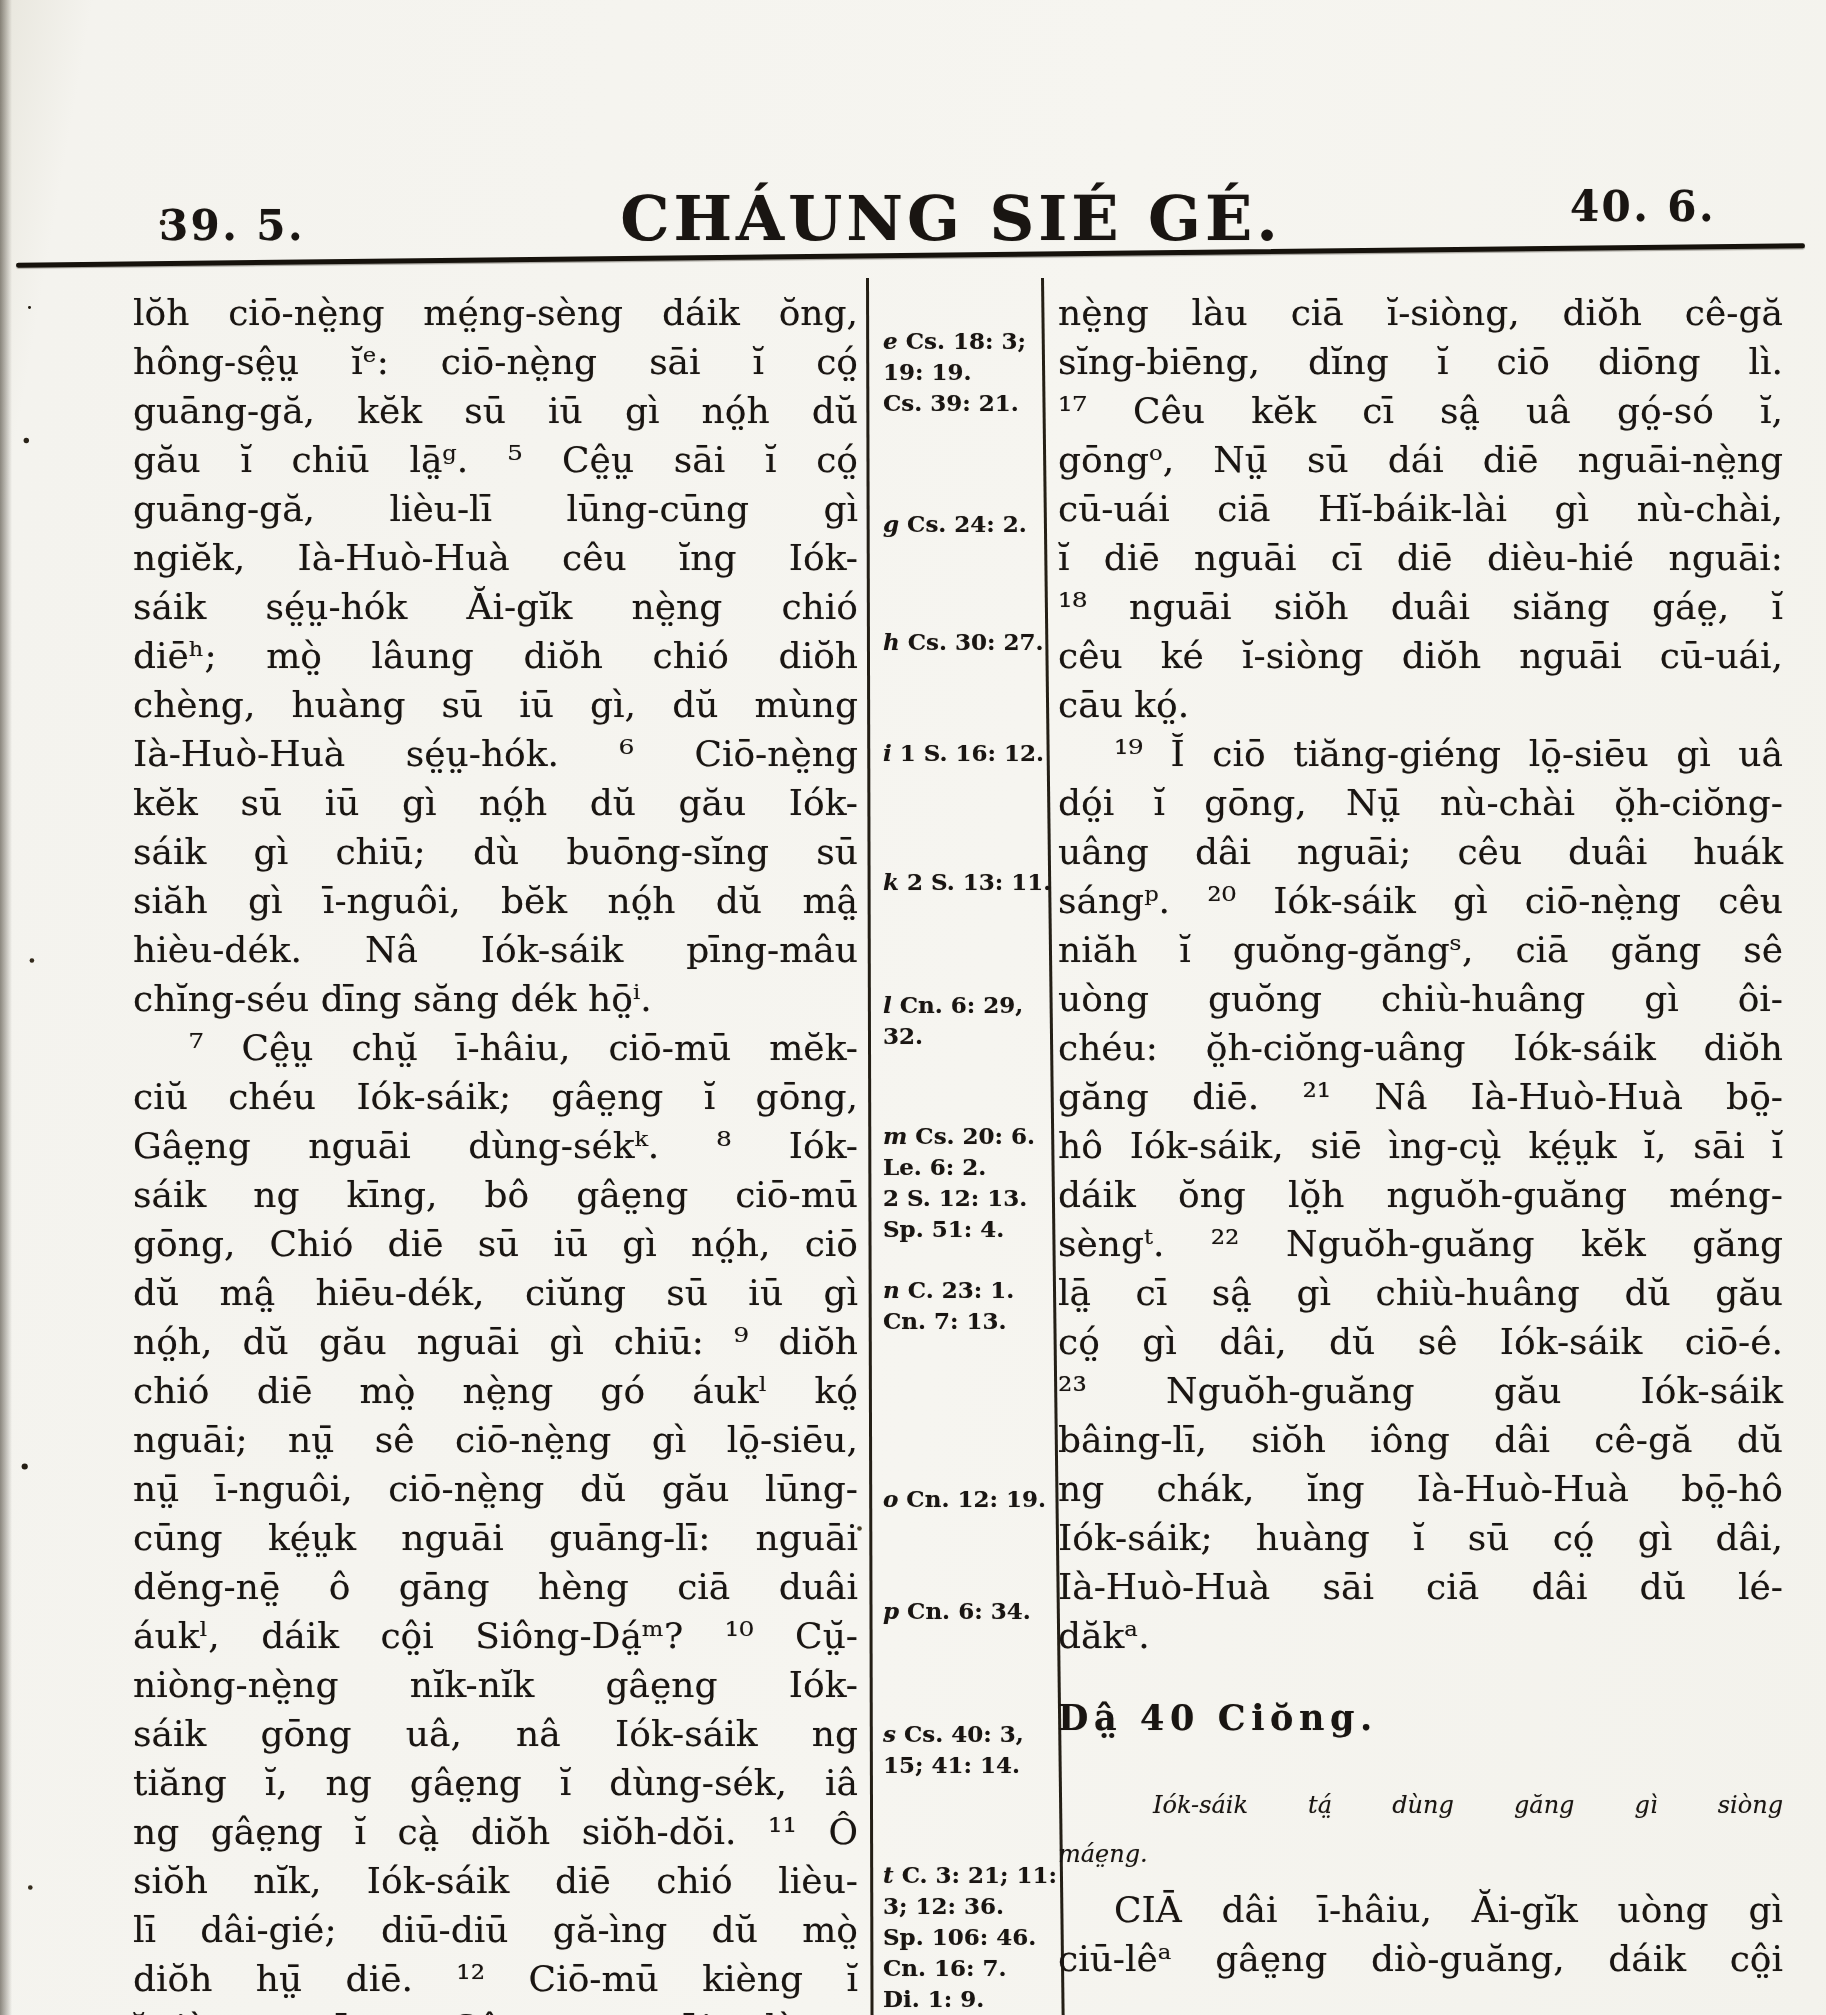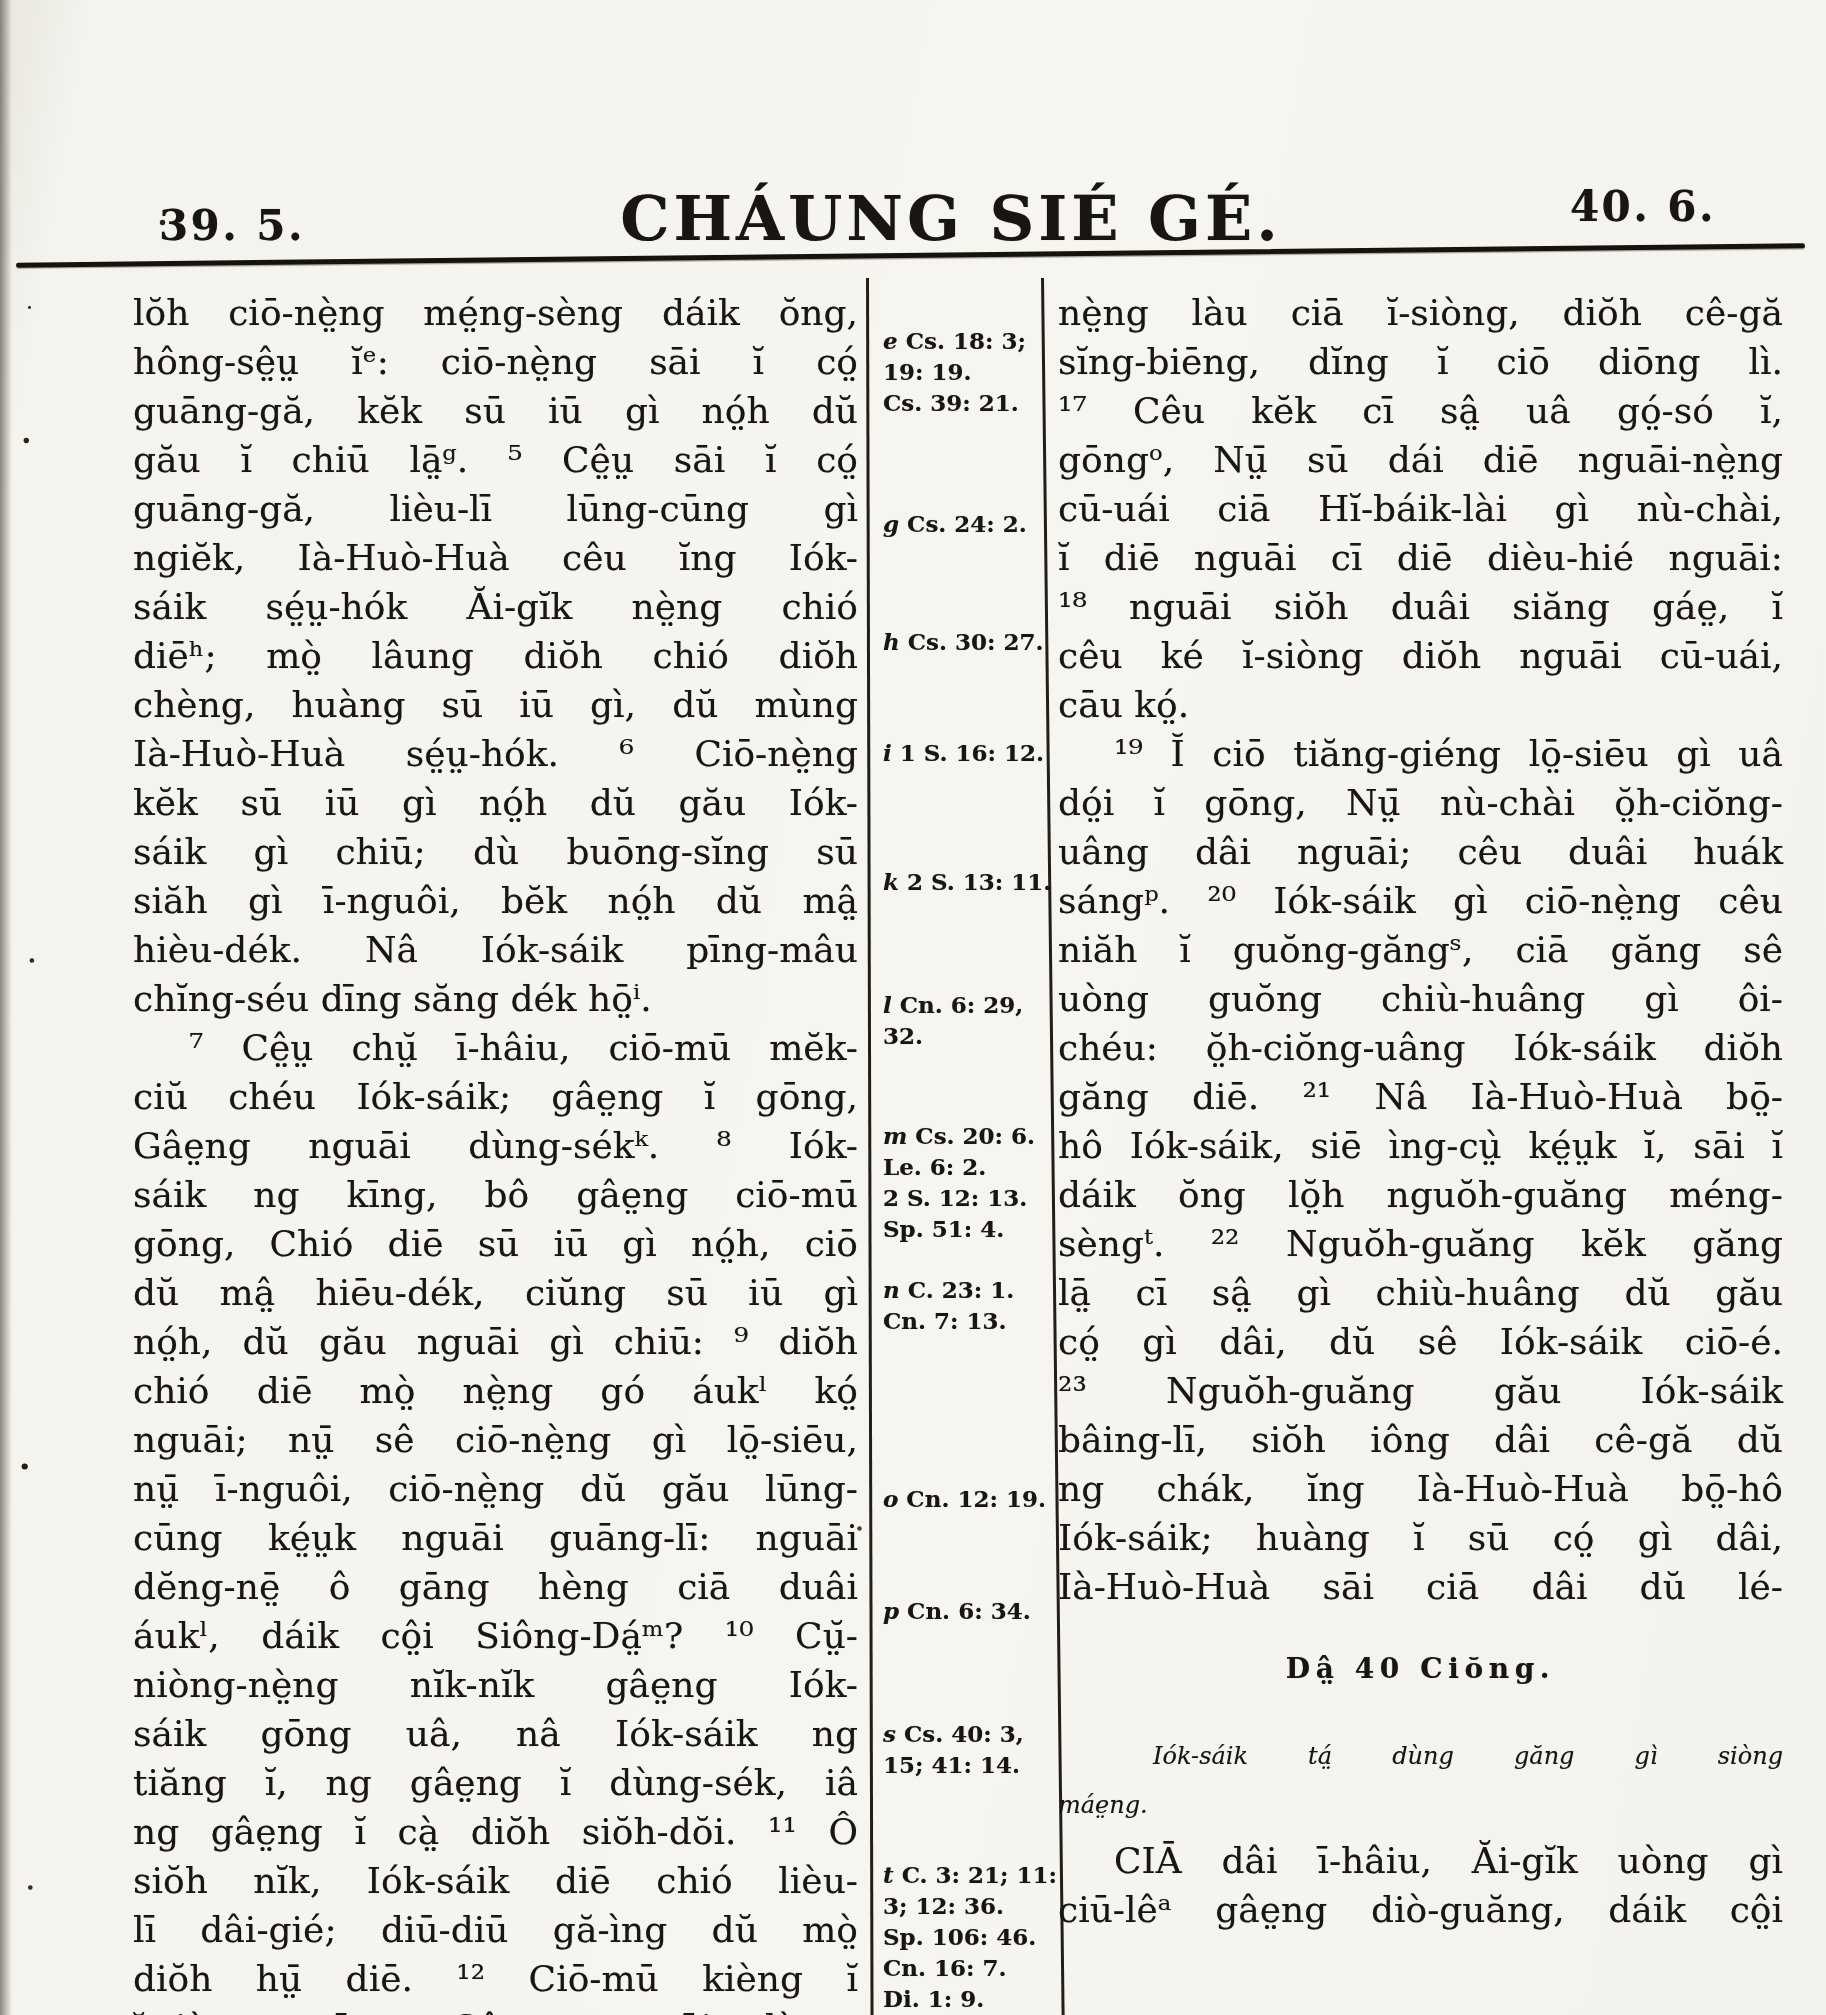--- a/index.html
+++ b/index.html
@@ -15,21 +15,21 @@
   .hdr-title{position:absolute;font-size:62px;font-weight:bold;letter-spacing:4px;white-space:nowrap;transform:translateX(-50%);}
   .hdr-rule{position:absolute;left:16px;top:253px;width:1789px;height:5.2px;background:#16120c;transform:rotate(-0.62deg);border-radius:2.4px;box-shadow:0 1.2px 0.8px rgba(20,15,5,.35);}
   
   .col{position:absolute;width:725px;font-size:36px;line-height:49px;}
   .col-left{left:133px;top:288px;}
   .col-right{left:1058px;top:288px;}
   .line{text-align:justify;text-align-last:justify;height:49px;overflow:visible;white-space:normal;}
   .line.nj{text-align-last:auto;}
   .line.ind{text-indent:56px;}
   
-  .chap-head{margin-top:31px;height:53px;line-height:53px;text-align:center;font-weight:bold;font-size:28px;letter-spacing:5.6px;}
+  .chap-head{margin-top:31px;height:53px;line-height:53px;text-align:left;font-weight:bold;font-size:35px;letter-spacing:5.6px;}
   .chap-summary{margin-top:37px;margin-bottom:6.4px;font-style:italic;font-size:24px;}
   .chap-summary .line.first{text-indent:95px;}
   
   .refs{position:absolute;left:883px;top:0;width:161px;font-size:23px;line-height:31px;font-weight:bold;}
   .ref{position:absolute;left:0;width:161px;white-space:nowrap;}
   .ref-letter{font-style:italic;}
   
   .vrule{position:absolute;top:278px;height:2448px;width:3.2px;background:#241f16;}
   .vrule-left{left:866px;transform:rotate(-0.15deg);transform-origin:top center;}
   .vrule-right{left:1041px;transform:rotate(-0.68deg);transform-origin:top center;}
@@ -171,20 +171,21 @@
         <div class="line">hô Iók-sáik, siē ìng-cṳ̀ ké̤ṳk ĭ, sāi ĭ</div>
         <div class="line">dáik ŏng lŏ̤h nguŏh-guăng méng-</div>
         <div class="line">sèngᵗ. ²² Nguŏh-guăng kĕk găng</div>
         <div class="line">lā̤ cī sâ̤ gì chiù-huâng dŭ gău</div>
         <div class="line">có̤ gì dâi, dŭ sê Iók-sáik ciō-é.</div>
         <div class="line">²³ Nguŏh-guăng gău Iók-sáik</div>
         <div class="line">bâing-lī, siŏh iông dâi cê-gă dŭ</div>
         <div class="line">ng chák, ĭng Ià-Huò-Huà bō̤-hô</div>
         <div class="line">Iók-sáik; huàng ĭ sū có̤ gì dâi,</div>
         <div class="line">Ià-Huò-Huà sāi ciā dâi dŭ lé-</div>
+        <div class="line nj">dăkᵃ.</div>
       </div>
     <div class="chap-head ink">Dâ̤ 40 Ciŏng.</div>
     <div class="chap-summary ink">
         <div class="line first">Iók-sáik tá̤ dùng găng gì siòng</div>
         <div class="line nj">máe̤ng.</div>
       </div>
     <div class="ink">
         <div class="line ind">CIĀ dâi ī-hâiu, Ăi-gĭk uòng gì</div>
         <div class="line">ciū-lêᵃ gâe̤ng diò-guăng, dáik cô̤i</div>
       </div>

